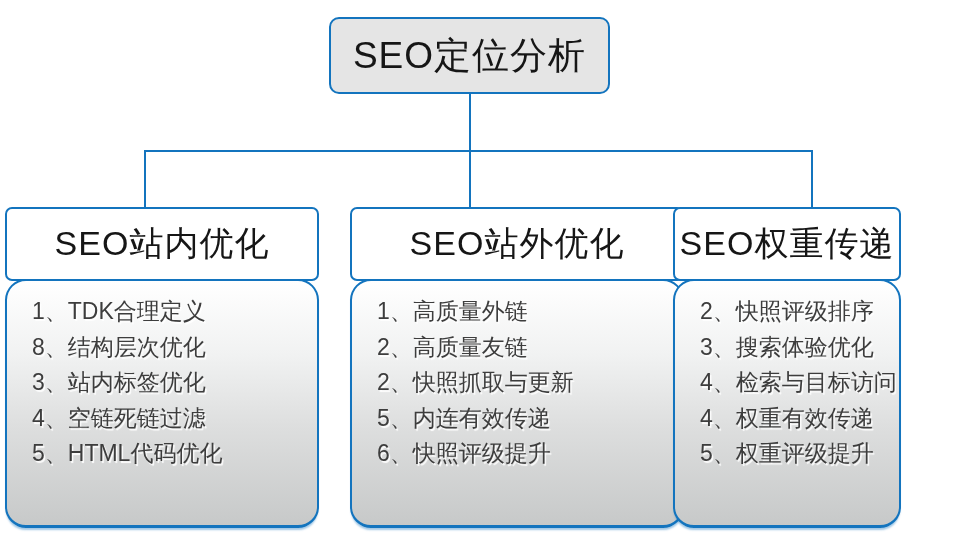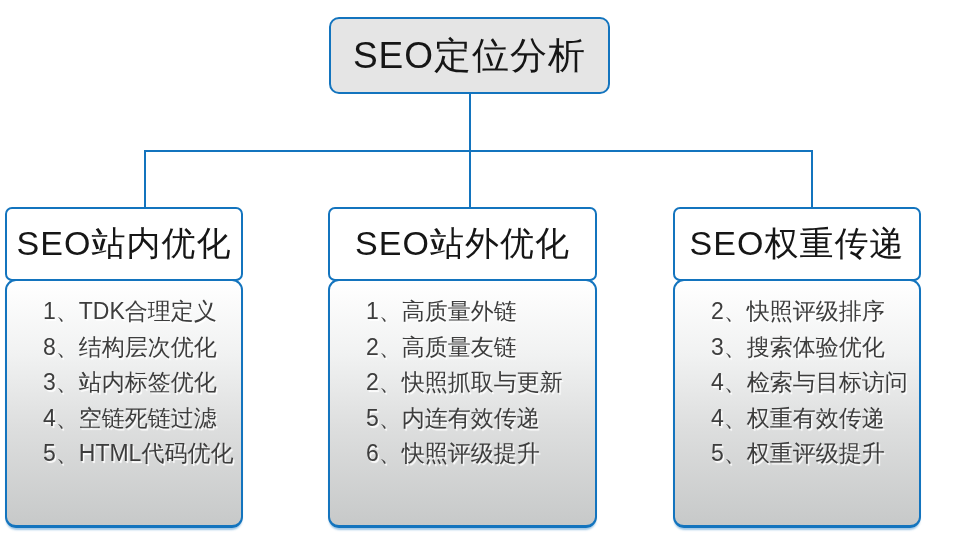--- a/index.html
+++ b/index.html
@@ -35,23 +35,23 @@
     left: 329px; top: 17px;
     width: 281px; height: 77px;
     border-radius: 10px;
     font-size: 37px;
     letter-spacing: 1px;
   }
   .column {
     position: absolute;
     top: 207px;
   }
-  .col-0 { left: 5px;   width: 238px; }
-  .col-1 { left: 328px; width: 269px; }
-  .col-2 { left: 673px; width: 248px; }
+  .col-0 { left: 5px;   width: 314px; }
+  .col-1 { left: 350px; width: 334px; }
+  .col-2 { left: 673px; width: 228px; }
   .col-header {
     box-sizing: border-box;
     width: 100%;
     height: 74px;
     background: #ffffff;
     border: 2px solid #1374be;
     border-radius: 7px;
     display: flex;
     align-items: center;
     justify-content: center;
@@ -60,23 +60,23 @@
     color: #161616;
   }
   .col-body {
     box-sizing: border-box;
     width: 100%;
     height: 249px;
     margin-top: -2px;
     background: linear-gradient(180deg, #ffffff 0%, #f1f2f2 30%, #dddede 60%, #c7c9c9 100%);
     border: 2px solid #1374be;
     border-bottom-width: 3px;
-    border-radius: 11px;
+    border-radius: 21px;
     box-shadow: 0 3px 2px -1px rgba(19, 116, 190, 0.4);
-    padding: 13px 6px 0 36px;
+    padding: 13px 6px 0 25px;
     overflow: hidden;
   }
   .list-item {
     font-size: 23px;
     line-height: 35.5px;
     color: #3d3d3d;
     text-shadow: 1.5px 1.5px 1px rgba(255, 255, 255, 0.95);
     white-space: nowrap;
   }
 </style>

